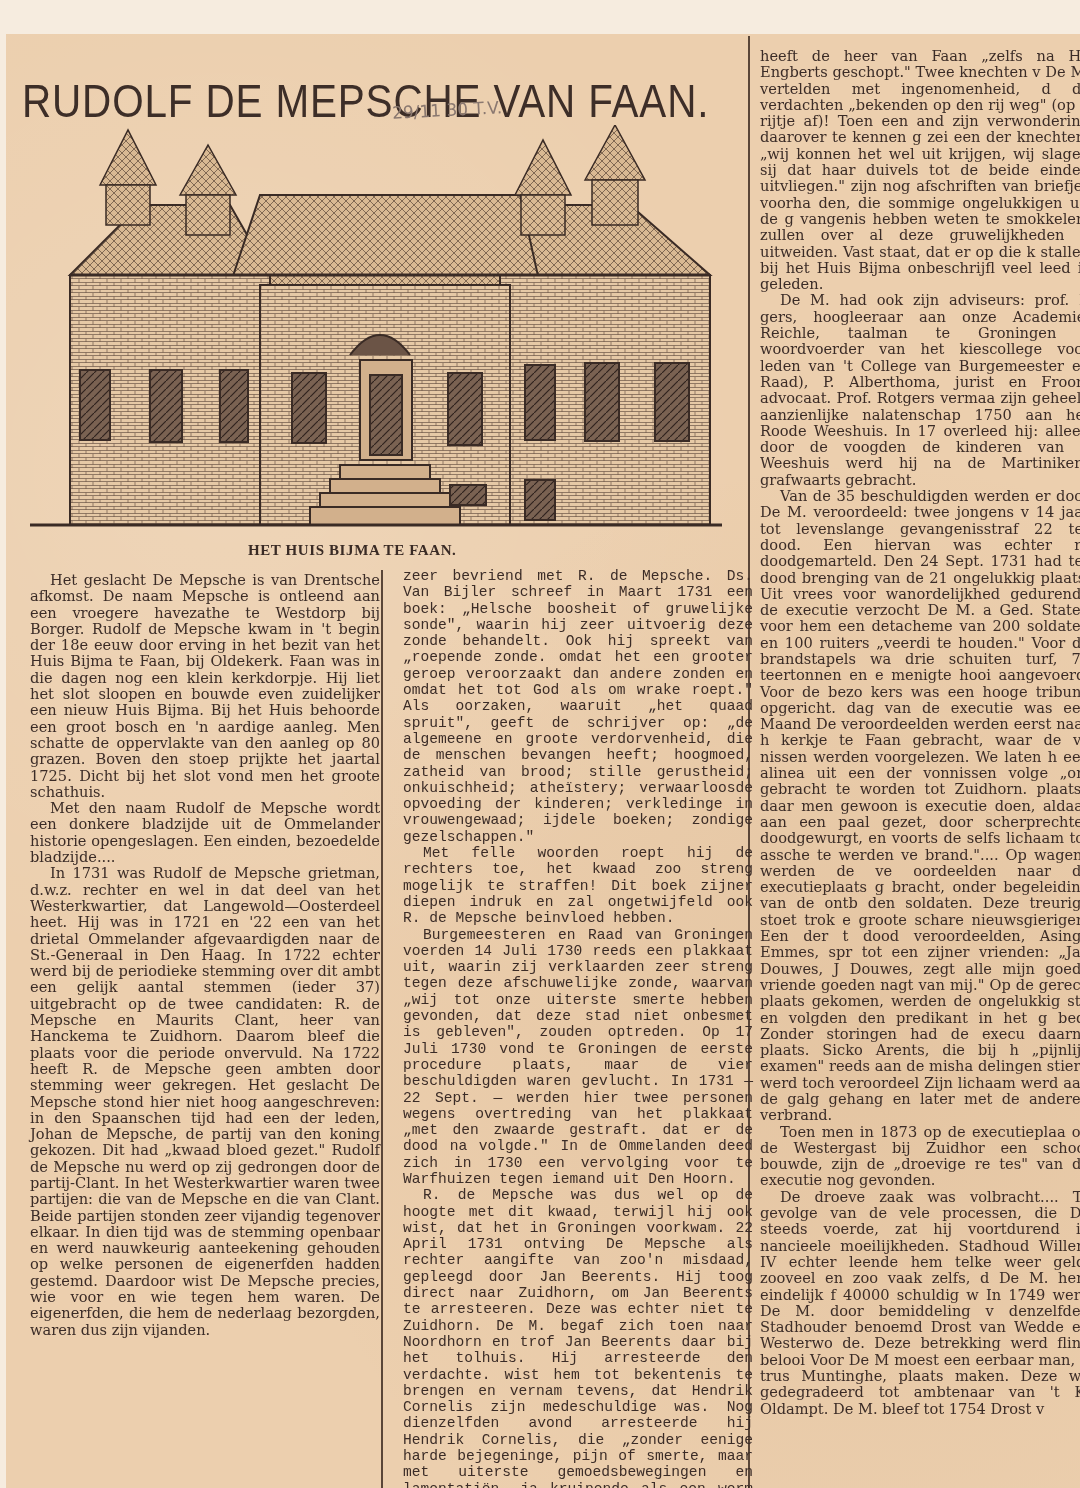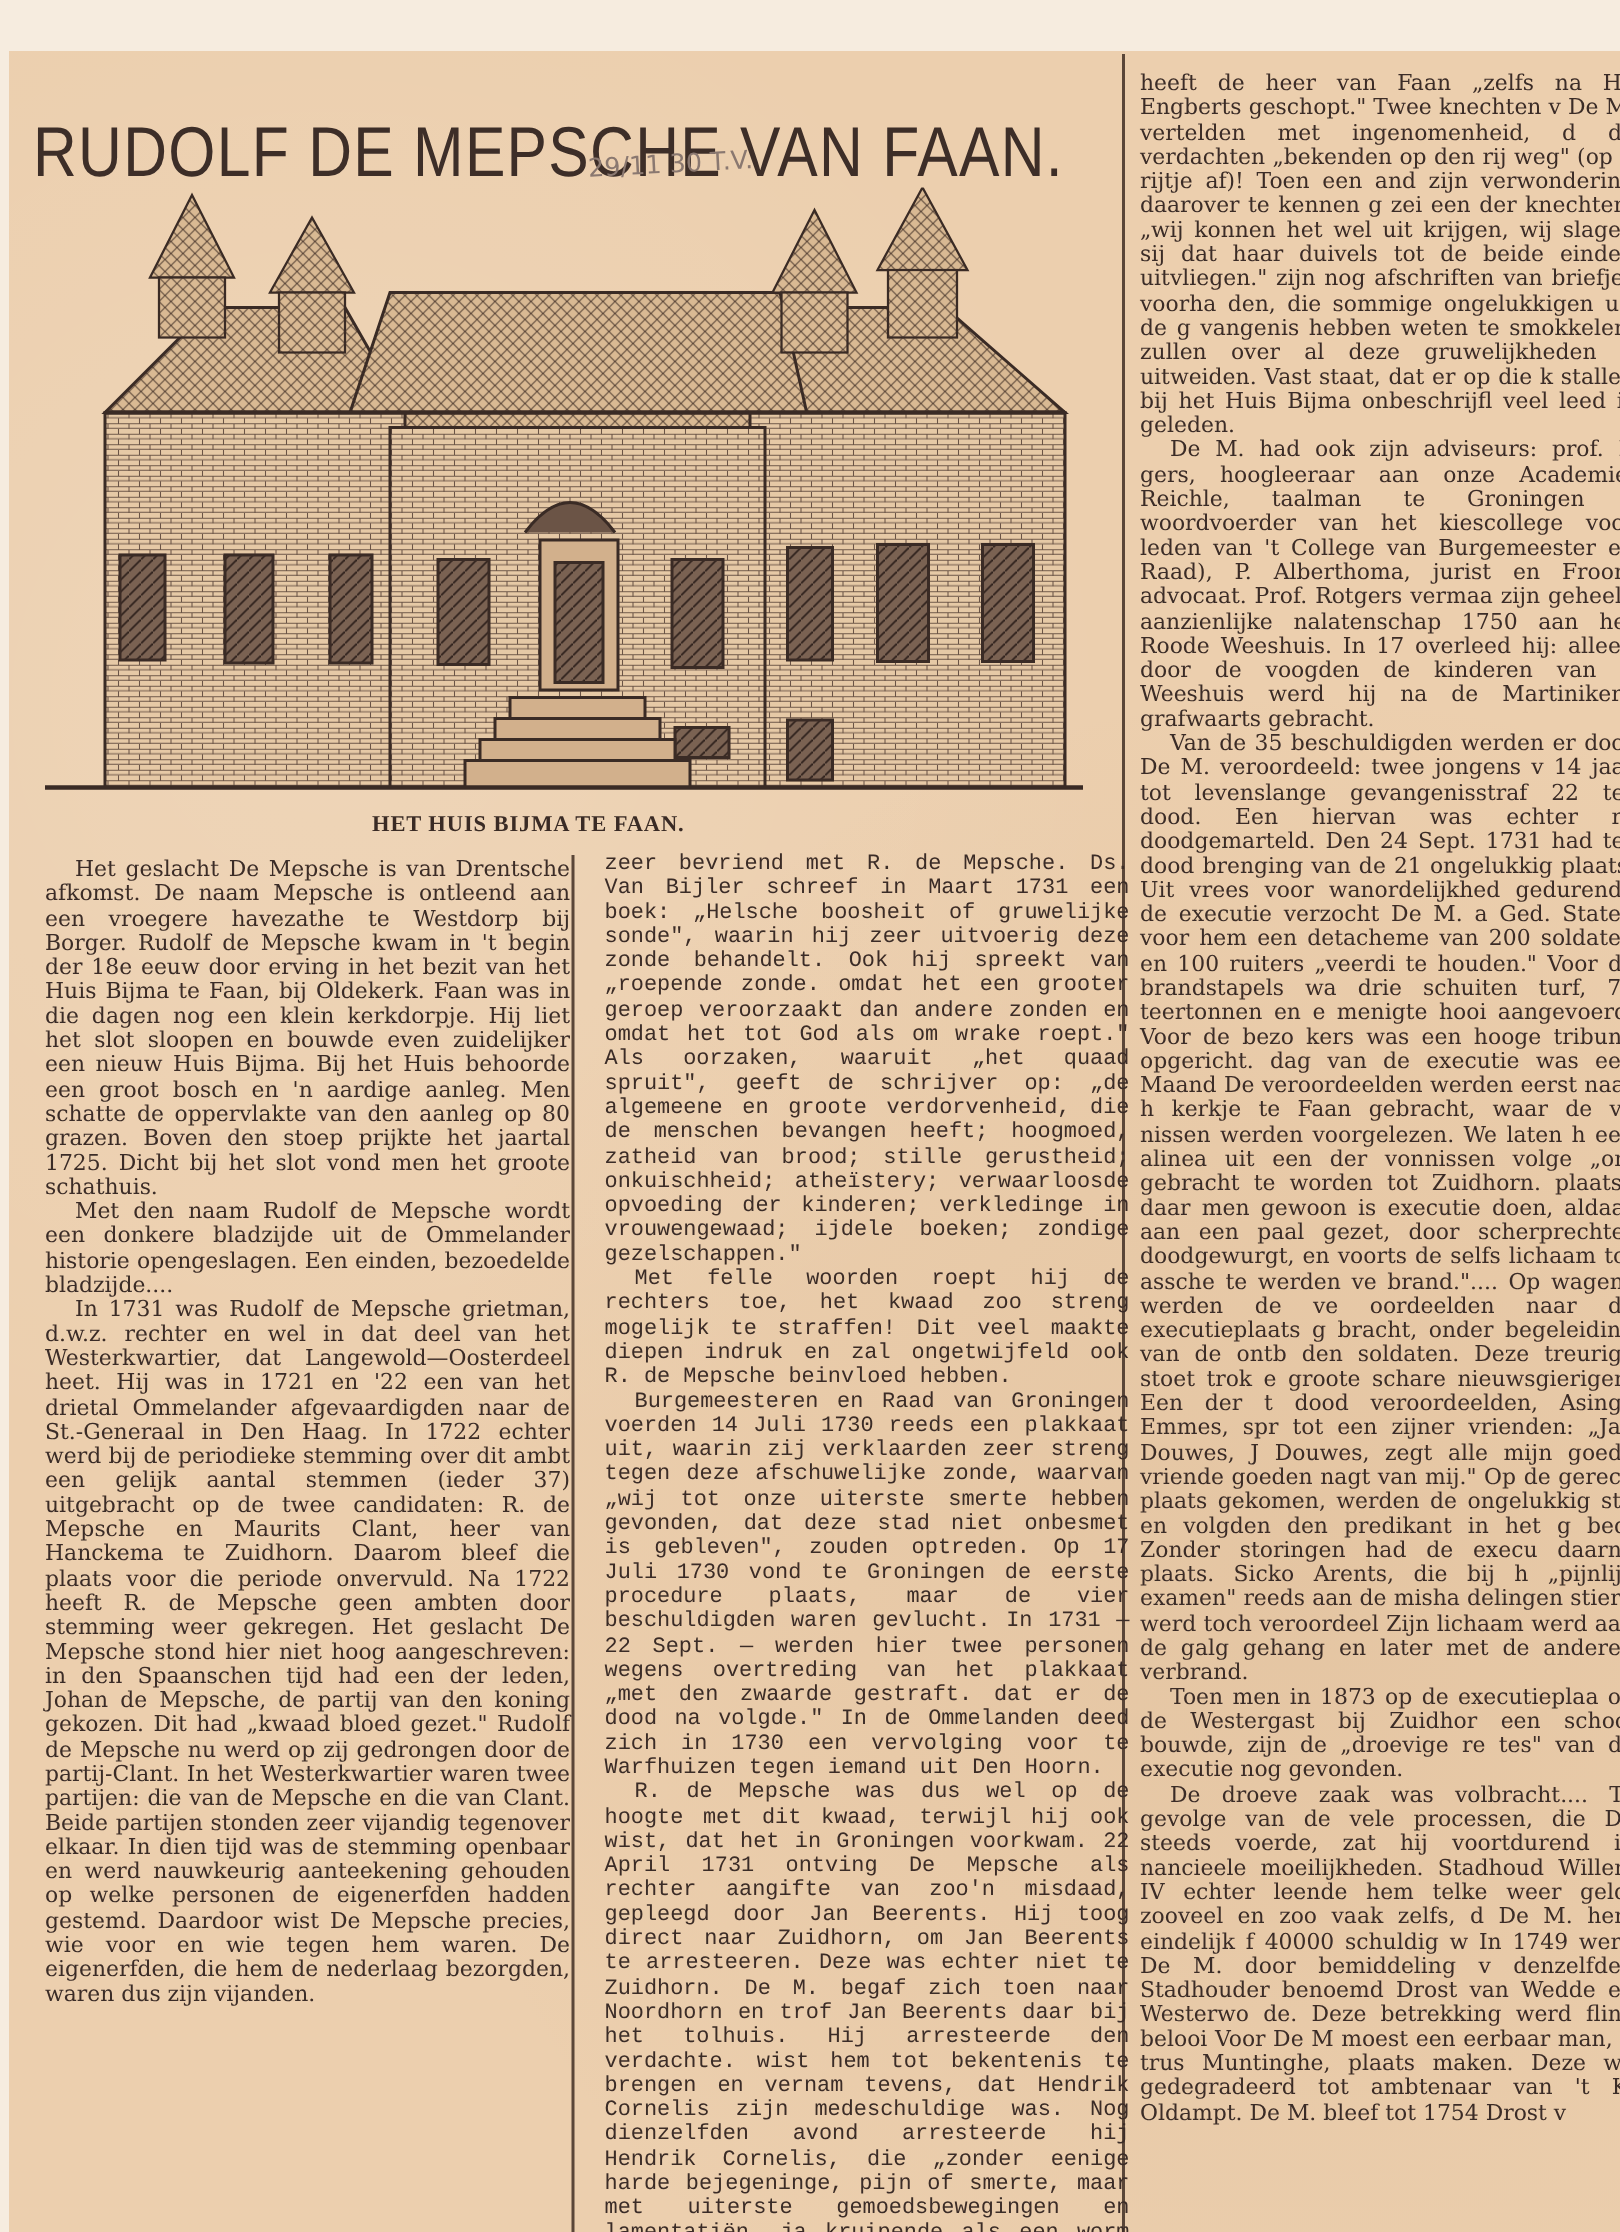--- a/index.html
+++ b/index.html
@@ -96,21 +96,21 @@
 <div class="rule-v" style="left:748px;top:36px;height:1452px;"></div>
 
 <div class="col col1">
   <p>Het geslacht De Mepsche is van Drentsche afkomst. De naam Mepsche is ontleend aan een vroegere havezathe te Westdorp bij Borger. Rudolf de Mepsche kwam in 't begin der 18e eeuw door erving in het bezit van het Huis Bijma te Faan, bij Oldekerk. Faan was in die dagen nog een klein kerkdorpje. Hij liet het slot sloopen en bouwde even zuidelijker een nieuw Huis Bijma. Bij het Huis behoorde een groot bosch en 'n aardige aanleg. Men schatte de oppervlakte van den aanleg op 80 grazen. Boven den stoep prijkte het jaartal 1725. Dicht bij het slot vond men het groote schathuis.</p>
   <p>Met den naam Rudolf de Mepsche wordt een donkere bladzijde uit de Ommelander historie opengeslagen. Een einden, bezoedelde bladzijde....</p>
   <p>In 1731 was Rudolf de Mepsche grietman, d.w.z. rechter en wel in dat deel van het Westerkwartier, dat Langewold—Oosterdeel heet. Hij was in 1721 en '22 een van het drietal Ommelander afgevaardigden naar de St.-Generaal in Den Haag. In 1722 echter werd bij de periodieke stemming over dit ambt een gelijk aantal stemmen (ieder 37) uitgebracht op de twee candidaten: R. de Mepsche en Maurits Clant, heer van Hanckema te Zuidhorn. Daarom bleef die plaats voor die periode onvervuld. Na 1722 heeft R. de Mepsche geen ambten door stemming weer gekregen. Het geslacht De Mepsche stond hier niet hoog aangeschreven: in den Spaanschen tijd had een der leden, Johan de Mepsche, de partij van den koning gekozen. Dit had „kwaad bloed gezet." Rudolf de Mepsche nu werd op zij gedrongen door de partij-Clant. In het Westerkwartier waren twee partijen: die van de Mepsche en die van Clant. Beide partijen stonden zeer vijandig tegenover elkaar. In dien tijd was de stemming openbaar en werd nauwkeurig aanteekening gehouden op welke personen de eigenerfden hadden gestemd. Daardoor wist De Mepsche precies, wie voor en wie tegen hem waren. De eigenerfden, die hem de nederlaag bezorgden, waren dus zijn vijanden.</p>
 </div>
 
 <div class="col col2">
   <p class="noindent">zeer bevriend met R. de Mepsche. Ds. Van Bijler schreef in Maart 1731 een boek: „Helsche boosheit of gruwelijke sonde", waarin hij zeer uitvoerig deze zonde behandelt. Ook hij spreekt van „roepende zonde. omdat het een grooter geroep veroorzaakt dan andere zonden en omdat het tot God als om wrake roept." Als oorzaken, waaruit „het quaad spruit", geeft de schrijver op: „de algemeene en groote verdorvenheid, die de menschen bevangen heeft; hoogmoed, zatheid van brood; stille gerustheid; onkuischheid; atheïstery; verwaarloosde opvoeding der kinderen; verkledinge in vrouwengewaad; ijdele boeken; zondige gezelschappen."</p>
-  <p>Met felle woorden roept hij de rechters toe, het kwaad zoo streng mogelijk te straffen! Dit veel maakte diepen indruk en zal ongetwijfeld ook R. de Mepsche beinvloed hebben.</p>
+  <p>Met felle woorden roept hij de rechters toe, het kwaad zoo streng mogelijk te straffen! Dit boek zijner diepen indruk en zal ongetwijfeld ook R. de Mepsche beinvloed hebben.</p>
   <p>Burgemeesteren en Raad van Groningen voerden 14 Juli 1730 reeds een plakkaat uit, waarin zij verklaarden zeer streng tegen deze afschuwelijke zonde, waarvan „wij tot onze uiterste smerte hebben gevonden, dat deze stad niet onbesmet is gebleven", zouden optreden. Op 17 Juli 1730 vond te Groningen de eerste procedure plaats, maar de vier beschuldigden waren gevlucht. In 1731 — 22 Sept. — werden hier twee personen wegens overtreding van het plakkaat „met den zwaarde gestraft. dat er de dood na volgde." In de Ommelanden deed zich in 1730 een vervolging voor te Warfhuizen tegen iemand uit Den Hoorn.</p>
   <p>R. de Mepsche was dus wel op de hoogte met dit kwaad, terwijl hij ook wist, dat het in Groningen voorkwam. 22 April 1731 ontving De Mepsche als rechter aangifte van zoo'n misdaad, gepleegd door Jan Beerents. Hij toog direct naar Zuidhorn, om Jan Beerents te arresteeren. Deze was echter niet te Zuidhorn. De M. begaf zich toen naar Noordhorn en trof Jan Beerents daar bij het tolhuis. Hij arresteerde den verdachte. wist hem tot bekentenis te brengen en vernam tevens, dat Hendrik Cornelis zijn medeschuldige was. Nog dienzelfden avond arresteerde hij Hendrik Cornelis, die „zonder eenige harde bejegeninge, pijn of smerte, maar met uiterste gemoedsbewegingen en lamentatiën, ja kruipende als een worm op den vloer, bekende." De M.</p>
 </div>
 
 <div class="col col3">
   <p class="noindent">heeft de heer van Faan „zelfs na Ha Engberts geschopt." Twee knechten v De M. vertelden met ingenomenheid, d de verdachten „bekenden op den rij weg" (op 't rijtje af)! Toen een and zijn verwondering daarover te kennen g zei een der knechten: „wij konnen het wel uit krijgen, wij slagen sij dat haar duivels tot de beide einden uitvliegen." zijn nog afschriften van briefjes voorha den, die sommige ongelukkigen uit de g vangenis hebben weten te smokkelen. zullen over al deze gruwelijkheden n uitweiden. Vast staat, dat er op die k stallen bij het Huis Bijma onbeschrijfl veel leed is geleden.</p>
   <p>De M. had ook zijn adviseurs: prof. R gers, hoogleeraar aan onze Academie, Reichle, taalman te Groningen ( woordvoerder van het kiescollege voor leden van 't College van Burgemeester en Raad), P. Alberthoma, jurist en Froon, advocaat. Prof. Rotgers vermaa zijn geheele aanzienlijke nalatenschap 1750 aan het Roode Weeshuis. In 17 overleed hij: alleen door de voogden de kinderen van 't Weeshuis werd hij na de Martinikerk grafwaarts gebracht.</p>
   <p>Van de 35 beschuldigden werden er door De M. veroordeeld: twee jongens v 14 jaar tot levenslange gevangenisstraf 22 ter dood. Een hiervan was echter re doodgemarteld. Den 24 Sept. 1731 had ter dood brenging van de 21 ongelukkig plaats. Uit vrees voor wanordelijkhed gedurende de executie verzocht De M. a Ged. Staten voor hem een detacheme van 200 soldaten en 100 ruiters „veerdi te houden." Voor de brandstapels wa drie schuiten turf, 70 teertonnen en e menigte hooi aangevoerd. Voor de bezo kers was een hooge tribune opgericht. dag van de executie was een Maand De veroordeelden werden eerst naar h kerkje te Faan gebracht, waar de vo nissen werden voorgelezen. We laten h een alinea uit een der vonnissen volge „om gebracht te worden tot Zuidhorn. plaatse daar men gewoon is executie doen, aldaar aan een paal gezet, door scherprechter doodgewurgt, en voorts de selfs lichaam tot assche te werden ve brand.".... Op wagens werden de ve oordeelden naar de executieplaats g bracht, onder begeleiding van de ontb den soldaten. Deze treurige stoet trok e groote schare nieuwsgierigen. Een der t dood veroordeelden, Asinga Emmes, spr tot een zijner vrienden: „Jan Douwes, J Douwes, zegt alle mijn goede vriende goeden nagt van mij." Op de gerech plaats gekomen, werden de ongelukkig stil en volgden den predikant in het g bed. Zonder storingen had de execu daarna plaats. Sicko Arents, die bij h „pijnlijk examen" reeds aan de misha delingen stierf, werd toch veroordeel Zijn lichaam werd aan de galg gehang en later met de anderen verbrand.</p>
   <p>Toen men in 1873 op de executieplaa op de Westergast bij Zuidhor een school bouwde, zijn de „droevige re tes" van de executie nog gevonden.</p>
   <p>De droeve zaak was volbracht.... Te gevolge van de vele processen, die De steeds voerde, zat hij voortdurend in nancieele moeilijkheden. Stadhoud Willem IV echter leende hem telke weer geld, zooveel en zoo vaak zelfs, d De M. hem eindelijk f 40000 schuldig w In 1749 werd De M. door bemiddeling v denzelfden Stadhouder benoemd Drost van Wedde en Westerwo de. Deze betrekking werd flink belooi Voor De M moest een eerbaar man, P trus Muntinghe, plaats maken. Deze we gedegradeerd tot ambtenaar van 't Kl Oldampt. De M. bleef tot 1754 Drost v</p>

